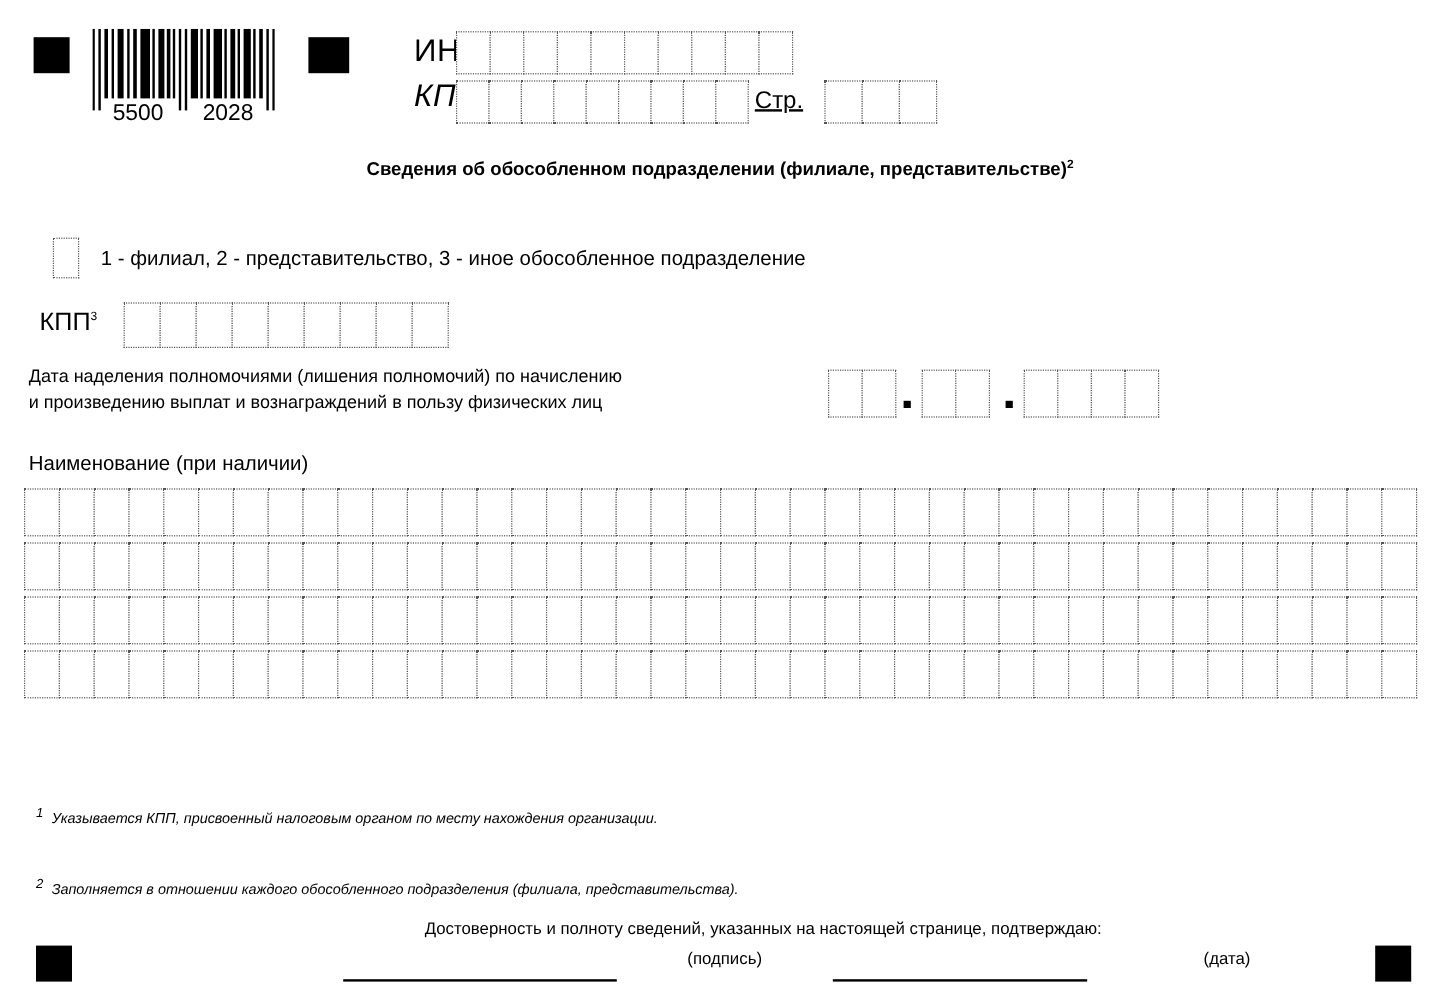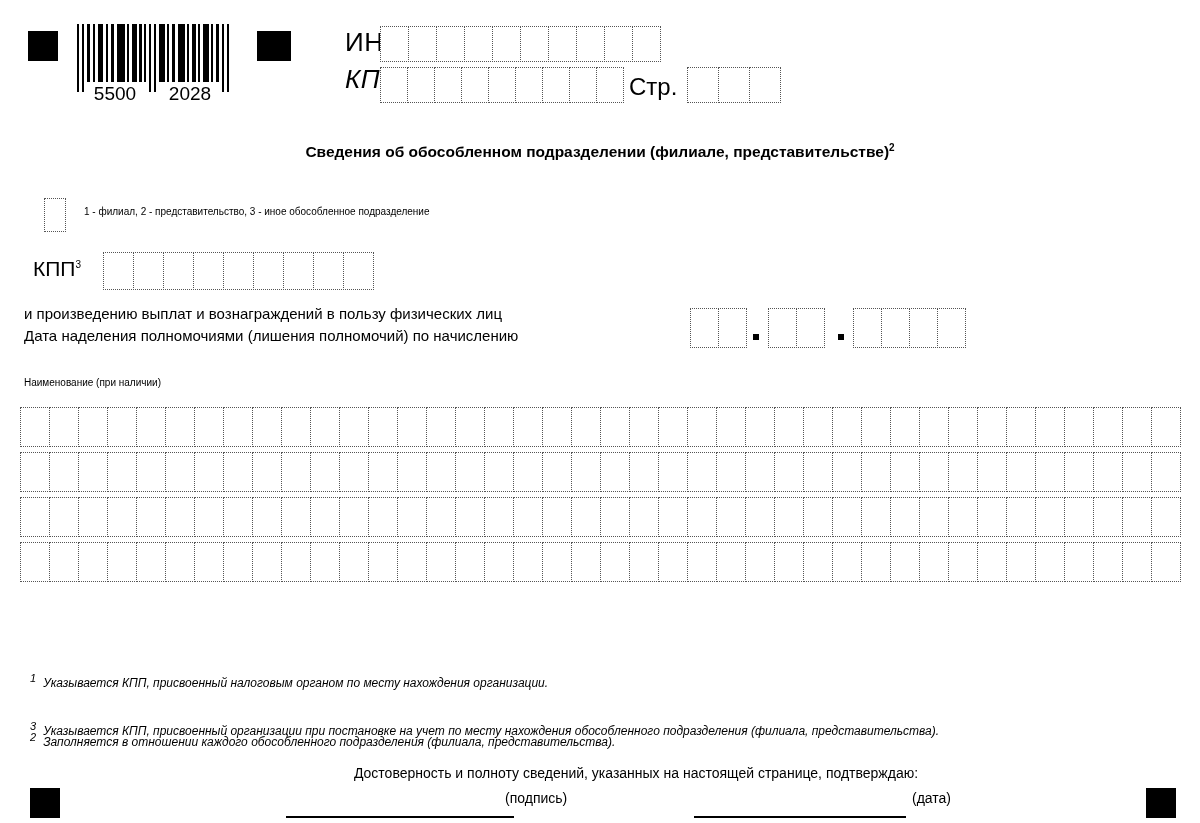--- a/index.html
+++ b/index.html
@@ -16,37 +16,37 @@
     width:var(--cw,28px); height:var(--ch,36px);
     border:1px dotted #555;
     margin-left:-1px;
     background:#fff;
   }
   .cell:first-child{margin-left:0;}
   .gridwrap{position:absolute; left:20px; top:407px;}
   .gridrow{display:flex; margin-bottom:5px; --cw:30px; --ch:40px;}
   .lbl{position:absolute; white-space:nowrap;}
   .big-lbl{font-size:26px; letter-spacing:0.5px;margin-left:36px;}
-  .mid-lbl{font-size:24px;}
+  .mid-lbl{font-size:20px;text-decoration:underline;}
   .kpp3-lbl{font-size:21px;}
-  .body-txt{font-size:10px;}
+  .body-txt{font-size:17px;}
   .title{
-    position:absolute; left:0; top:142px; width:100%;
+    position:absolute; left:0; top:132px; width:100%;
     text-align:center; font-size:15.5px; font-weight:bold;
   }
   sup{font-size:10px;}
   .fn{position:absolute; left:30px; font-size:12px; white-space:nowrap;font-style:italic;}
   .fn sup{font-size:11px; margin-right:7px;}
   .dot-sep{position:absolute; width:6px; height:6px; background:#000;}
   .confirm{
     position:absolute; left:0; top:765px; width:100%;
     text-align:center; font-size:14px;padding-left:36px;
   }
   .sig-line{position:absolute; top:816px; height:2px; background:#000;}
-  .sig-lbl{position:absolute; top:790px; font-size:14px; text-align:left;}
+  .sig-lbl{position:absolute; top:790px; font-size:14px; text-align:right;}
   .date-label{position:absolute; left:24px; top:303px; font-size:15px; line-height:22px;}
   .barcode{position:absolute; left:77px; top:24px;}
   .barcode text{font-size:19px; font-family:"Liberation Sans", sans-serif;}
 </style>
 </head>
 <body>
 
 <div class="page">
 
   <div class="sq" style="left:28px; top:31px; width:30px; height:30px;"></div>
@@ -133,22 +133,22 @@
       <span class="cell"></span>
       <span class="cell"></span>
       <span class="cell"></span>
       <span class="cell"></span>
       <span class="cell"></span>
       <span class="cell"></span>
       <span class="cell"></span>
     </div>
 
   <div class="date-label">
+    <div>Дата наделения полномочиями (лишения полномочий) по начислению</div>
     <div>и произведению выплат и вознаграждений в пользу физических лиц</div>
-    <div>Дата наделения полномочиями (лишения полномочий) по начислению</div>
   </div>
   <div class="cellgroup" style="left:690px; top:308px; --cw:29px; --ch:40px;">
       <span class="cell"></span>
       <span class="cell"></span>
     </div>
   <div class="dot-sep" style="left:753px; top:334px;"></div>
   <div class="cellgroup" style="left:768px; top:308px; --cw:29px; --ch:40px;">
       <span class="cell"></span>
       <span class="cell"></span>
     </div>
@@ -327,21 +327,20 @@
         <span class="cell"></span>
         <span class="cell"></span>
         <span class="cell"></span>
         <span class="cell"></span>
         <span class="cell"></span>
       </div>
     </div>
 
   <div class="fn" style="top:672px;"><sup>1</sup><span>Указывается КПП, присвоенный налоговым органом по месту нахождения организации.</span></div>
   <div class="fn" style="top:696px;margin-top:35px;"><sup>2</sup><span>Заполняется в отношении каждого обособленного подразделения (филиала, представительства).</span></div>
-  <div class="fn" style="top:720px;"><sup>3</sup><span>Указывается КПП, присвоенный организации при постановке на учет по месту нахождения обособленного подразделения (филиала, представительства).</span></div>
 
   <div class="confirm">Достоверность и полноту сведений, указанных на настоящей странице, подтверждаю:</div>
   <div class="sig-line" style="left:286px; width:228px;"></div>
   <div class="sig-lbl" style="left:505px; width:130px;">(подпись)</div>
   <div class="sig-line" style="left:694px; width:212px;"></div>
   <div class="sig-lbl" style="left:912px; width:130px;">(дата)</div>
 
   <div class="sq" style="left:30px; top:788px; width:30px; height:30px;"></div>
   <div class="sq" style="left:1146px; top:788px; width:30px; height:30px;"></div>
 

